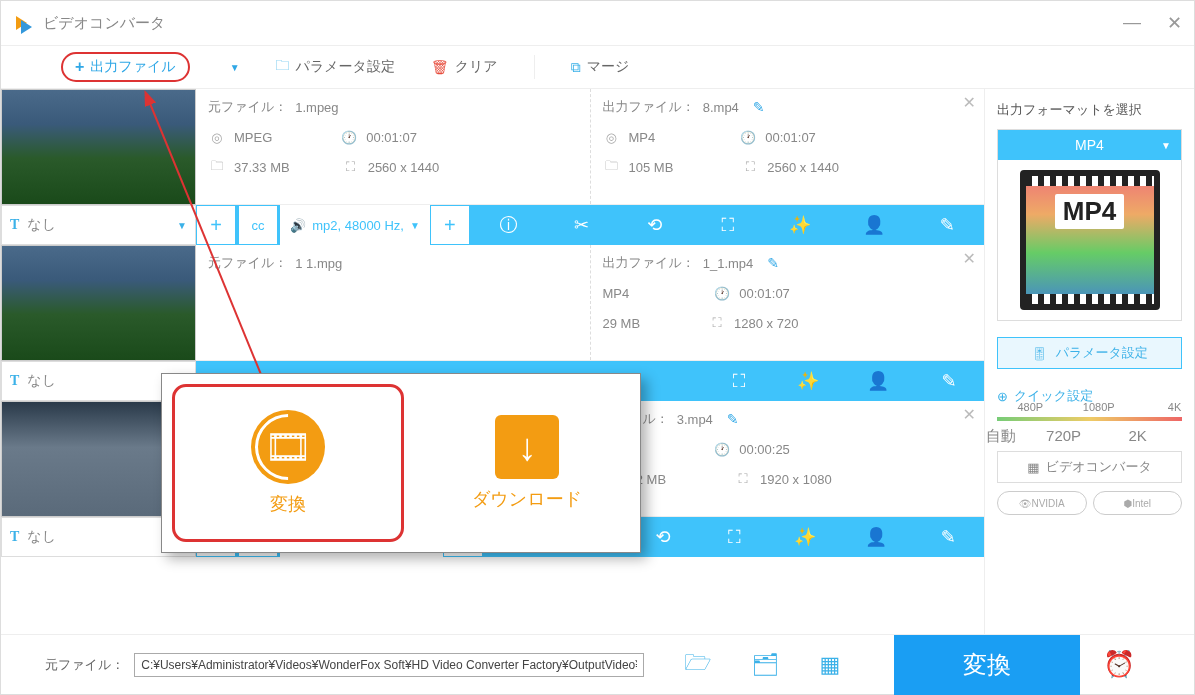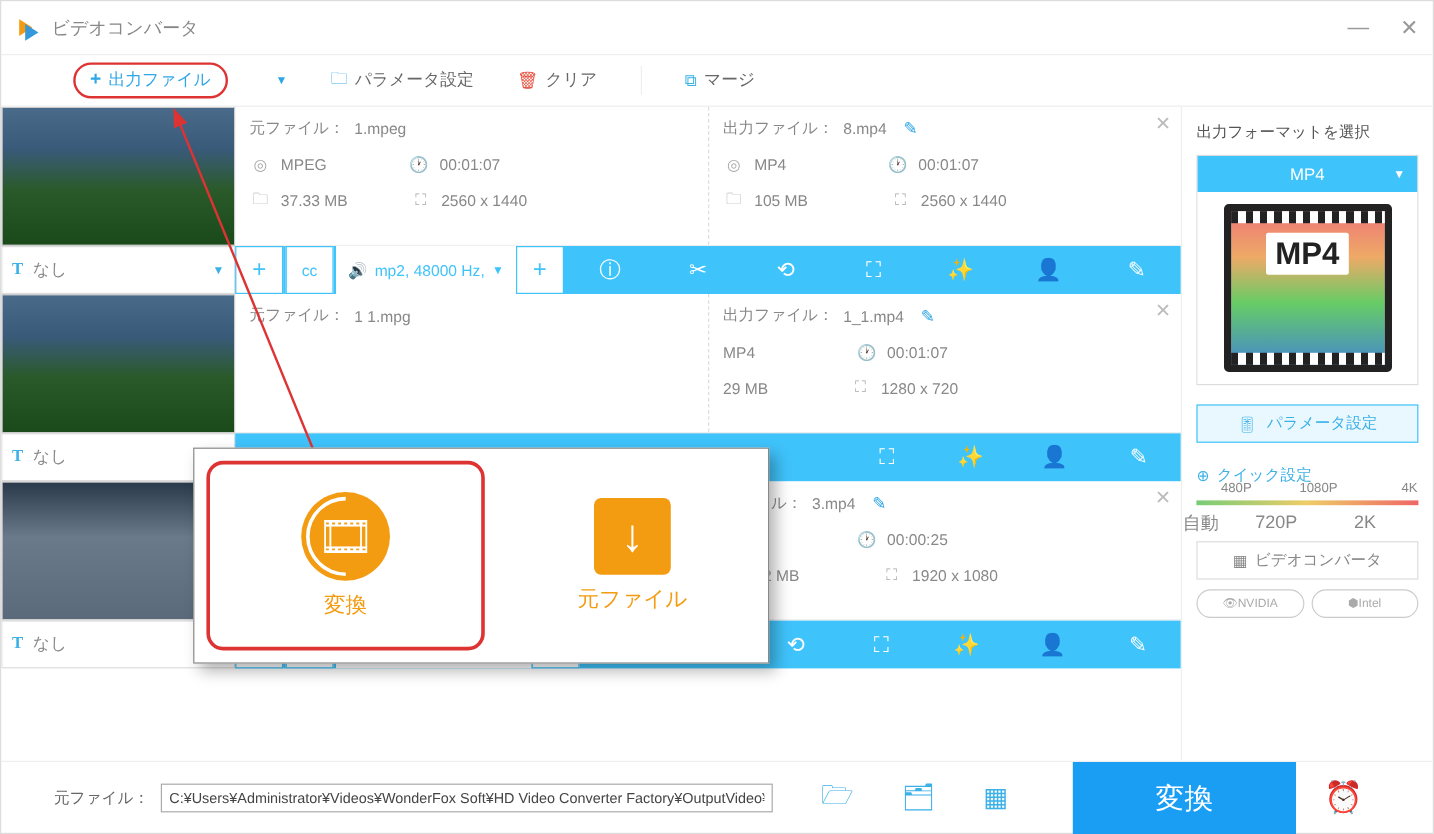--- a/index.html
+++ b/index.html
@@ -316,21 +316,21 @@
         </div>
       </div>
 
       <div class="popup">
         <div class="half sel">
           <div class="bigico convert">🎞</div>
           <div class="lbl">変換</div>
         </div>
         <div class="half">
           <div class="bigico download">↓</div>
-          <div class="lbl">元ファイル</div>
+          <div class="lbl">ダウンロード</div>
         </div>
       </div>
 
     </div>
 
     <div class="rightcol">
       <div class="hdr">出力フォーマットを選択</div>
       <div class="fmtbox">
         <div class="fmttab">
             <span>MP4</span>

